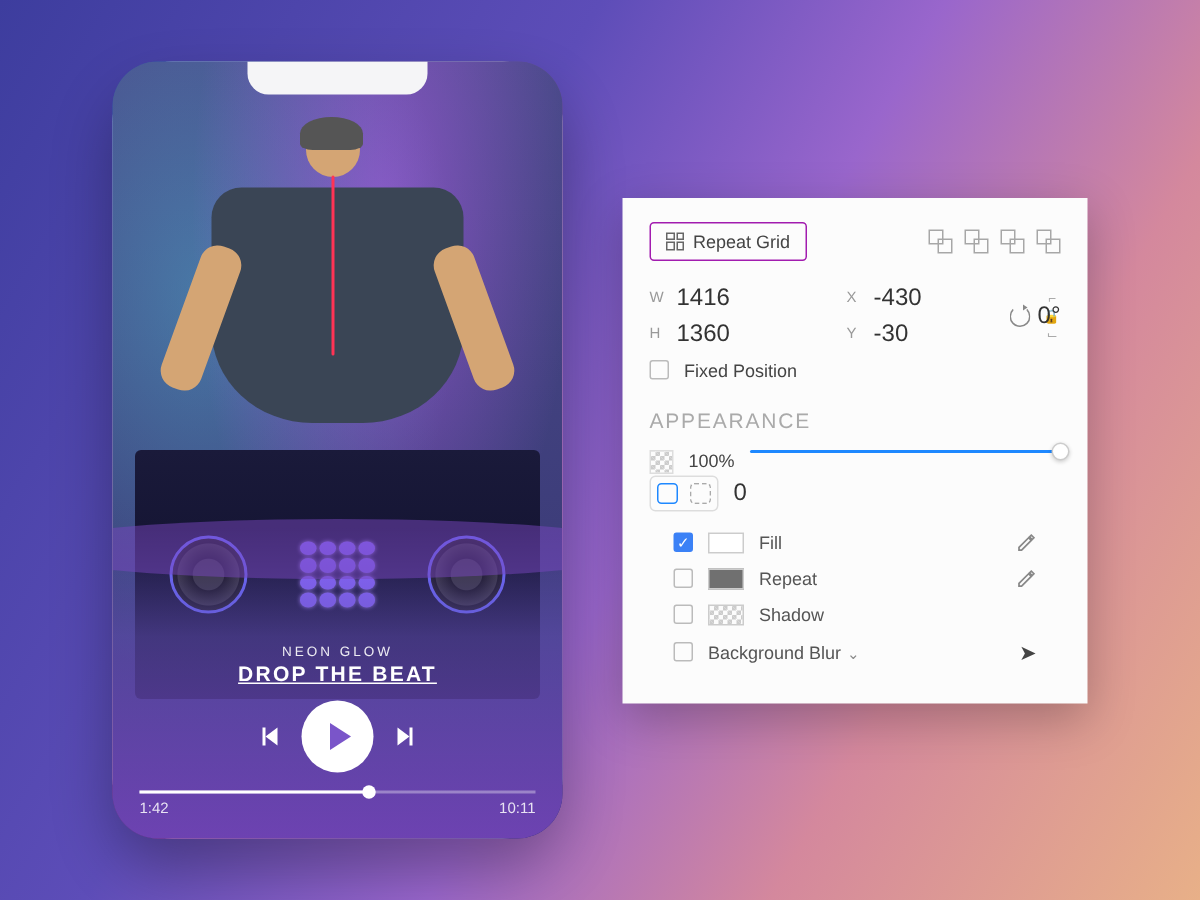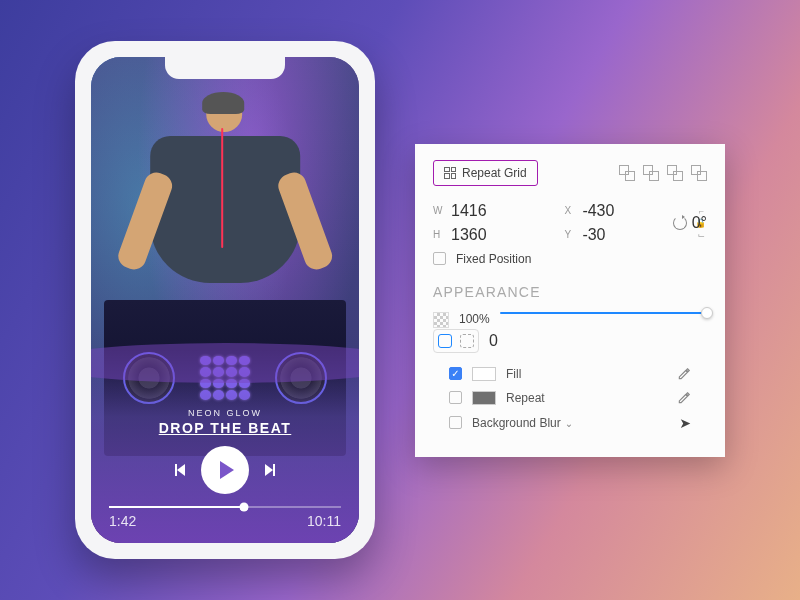--- a/index.html
+++ b/index.html
@@ -1,18 +1,18 @@
 <!DOCTYPE html>
 <html><head>
 <meta charset="utf-8">
 <style>
 * { margin: 0; padding: 0; box-sizing: border-box; font-family: -apple-system, BlinkMacSystemFont, "Segoe UI", Helvetica, Arial, sans-serif; }
 body { width: 800px; height: 600px; overflow: hidden; background: linear-gradient(120deg, #3d3d9e 0%, #5d4db8 35%, #9966cc 55%, #d4889d 75%, #e8b088 100%); display: flex; align-items: center; justify-content: center; gap: 40px; }
 
-.phone { width: 300px; height: 518px; background: #f5f5f7; border-radius: 40px; padding: 16px; box-shadow: 0 20px 40px rgba(0,0,0,0.3); position: relative; }
+.phone { width: 300px; height: 518px; background: #f5f5f7; border-radius: 40px; padding: 0; box-shadow: 0 20px 40px rgba(0,0,0,0.3); position: relative; }
 .phone-screen { width: 100%; height: 100%; border-radius: 30px; overflow: hidden; position: relative; background: linear-gradient(135deg, #2a5ba8 0%, #6a4c93 40%, #b83caf 70%, #4d3d99 100%); }
 .notch { position: absolute; top: 0; left: 50%; transform: translateX(-50%); width: 120px; height: 22px; background: #f5f5f7; border-radius: 0 0 14px 14px; z-index: 10; }
 
 .dj-image { position: absolute; inset: 0; background: radial-gradient(ellipse at 60% 20%, rgba(200,100,255,0.5), transparent 50%), radial-gradient(ellipse at 20% 30%, rgba(80,200,220,0.4), transparent 50%), linear-gradient(180deg, #4a4a8a 0%, #3d3d7a 60%, #2d2d6a 100%); }
 .dj-figure { position: absolute; top: 8%; left: 50%; transform: translateX(-50%); width: 70%; height: 55%; }
 .dj-body { position: absolute; top: 15%; left: 10%; width: 80%; height: 55%; background: #3a4555; border-radius: 20px 20px 40% 40%; }
 .dj-head { position: absolute; top: 0; left: 40%; width: 36px; height: 36px; background: #d4a574; border-radius: 50%; }
 .dj-cap { position: absolute; top: -4px; left: 38%; width: 42px; height: 22px; background: #555; border-radius: 50% 50% 20% 20%; }
 .dj-arm-l { position: absolute; top: 28%; left: 0; width: 28px; height: 100px; background: #d4a574; border-radius: 12px; transform: rotate(20deg); }
 .dj-arm-r { position: absolute; top: 28%; right: 0; width: 28px; height: 100px; background: #d4a574; border-radius: 12px; transform: rotate(-20deg); }
@@ -31,21 +31,21 @@
 .play-triangle { width: 0; height: 0; border-left: 14px solid #7a55c9; border-top: 9px solid transparent; border-bottom: 9px solid transparent; margin-left: 4px; }
 .skip-btn { cursor: pointer; display: flex; align-items: center; }
 .skip-tri { width: 0; height: 0; border-top: 6px solid transparent; border-bottom: 6px solid transparent; }
 .skip-prev .skip-tri { border-right: 8px solid #fff; }
 .skip-next .skip-tri { border-left: 8px solid #fff; }
 .skip-bar { width: 2px; height: 12px; background: #fff; }
 .progress { width: 100%; margin-top: 12px; }
 .progress-bar { width: 100%; height: 2px; background: rgba(255,255,255,0.35); position: relative; }
 .progress-fill { position: absolute; left: 0; top: 0; height: 100%; width: 58%; background: #fff; }
 .progress-thumb { position: absolute; left: 58%; top: 50%; transform: translate(-50%,-50%); width: 9px; height: 9px; background: #fff; border-radius: 50%; }
-.times { display: flex; justify-content: space-between; font-size: 14px; margin-top: 5px; opacity: 0.85; }
+.times { display: flex; justify-content: space-between; font-size: 10px; margin-top: 5px; opacity: 0.85; }
 
 .panel { width: 310px; background: #fcfcfc; padding: 16px 18px; box-shadow: 0 10px 30px rgba(0,0,0,0.25); font-size: 12px; color: #444; }
 .panel-top { display: flex; align-items: center; justify-content: space-between; margin-bottom: 16px; }
 .repeat-grid { display: flex; align-items: center; gap: 6px; border: 1px solid #a21caf; padding: 5px 10px; border-radius: 3px; cursor: pointer; }
 .rg-icon { display: grid; grid-template-columns: 1fr 1fr; grid-template-rows: 1fr 1fr; gap: 1px; width: 12px; height: 12px; }
 .rg-icon span { border: 1px solid #666; }
 .boolean-ops { display: flex; gap: 8px; }
 .bool-icon { width: 16px; height: 16px; position: relative; cursor: pointer; opacity: 0.5; }
 .bool-icon .sq { position: absolute; width: 10px; height: 10px; border: 1px solid #555; }
 .bool-icon .sq1 { top: 0; left: 0; }
@@ -251,19 +251,24 @@
 
   <div class="prop-row">
     <div class="checkbox"></div>
     <div class="prop-swatch border"></div>
     <span class="prop-label">Repeat</span>
     <div class="eyedrop"><svg viewBox="0 0 24 24" fill="none" stroke="currentColor" stroke-width="2">
           <path d="M18 3l3 3-2 2-3-3 2-2zM15 6L4 17v3h3L18 9l-3-3z"></path>
         </svg></div>
   </div>
 
+  <div class="prop-row">
+    <div class="checkbox"></div>
+    <div class="prop-swatch shadow"></div>
+    <span class="prop-label">Shadow</span>
+  </div>
 
   <div class="prop-row">
     <div class="checkbox"></div>
     <span class="prop-label"><span>Background Blur</span><span class="chevron">⌄</span></span>
     <span class="cursor">➤</span>
   </div>
 </div>
 
 </body></html>

